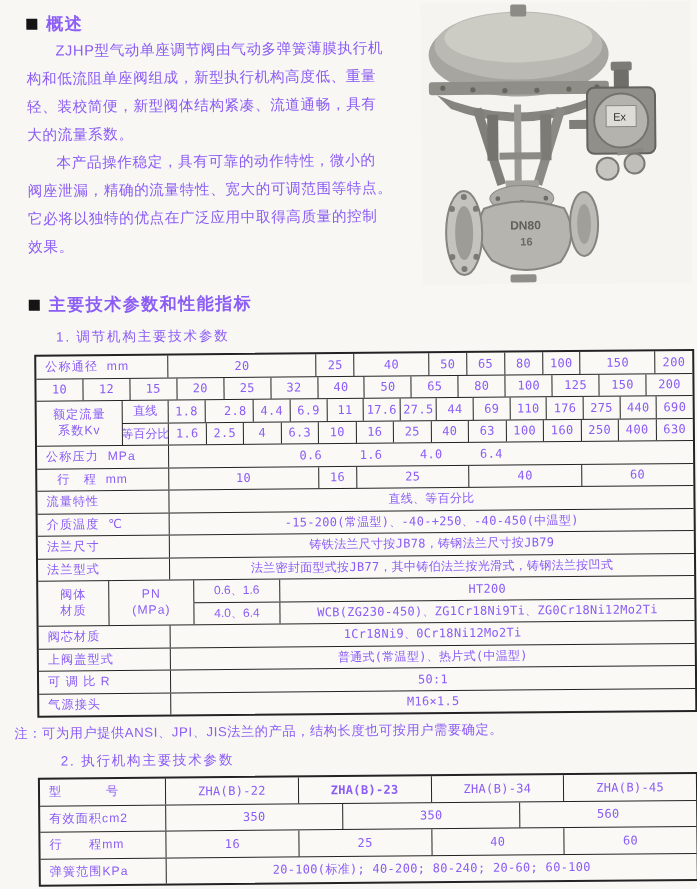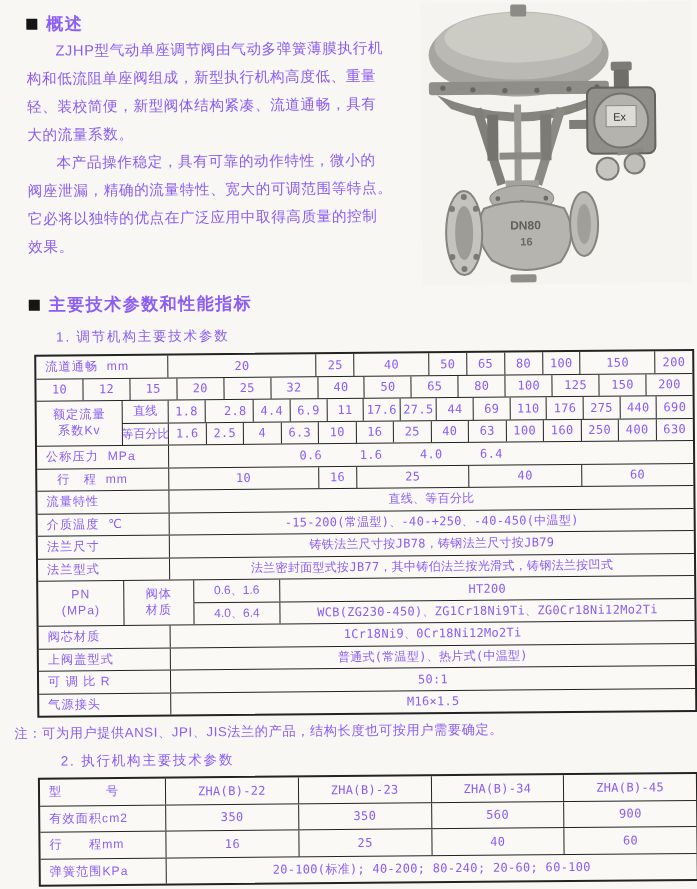--- a/index.html
+++ b/index.html
@@ -122,21 +122,21 @@
 
     <div class="heading" style="left:30px;top:291px">
       <span class="bullet"></span>
       <span>主要技术参数和性能指标</span>
     </div>
 
     <div class="subhead" id="sec1">1. 调节机构主要技术参数</div>
 
     <div class="table" id="table1">
         <div class="t-row" style="height: 21.5px;">
-          <div class="t-cell t-label" style="width: 131px;">流道通畅  mm</div>
+          <div class="t-cell t-label" style="width: 131px;">公称通径  mm</div>
           <div class="t-cell t-val" style="flex: 4 1 0px;">20</div>
           <div class="t-cell t-val" style="flex: 1 1 0px;">25</div>
           <div class="t-cell t-val" style="flex: 2 1 0px;">40</div>
           <div class="t-cell t-val" style="flex: 1 1 0px;">50</div>
           <div class="t-cell t-val" style="flex: 1 1 0px;">65</div>
           <div class="t-cell t-val" style="flex: 1 1 0px;">80</div>
           <div class="t-cell t-val" style="flex: 1 1 0px;">100</div>
           <div class="t-cell t-val" style="flex: 2 1 0px;">150</div>
           <div class="t-cell t-val" style="flex: 1 1 0px;">200</div>
         </div>
@@ -218,24 +218,24 @@
         </div>
         <div class="t-row" style="height: 21.5px;">
           <div class="t-cell t-label" style="width: 131px;">法兰尺寸</div>
           <div class="t-cell t-val" style="flex: 1 1 0px;">铸铁法兰尺寸按JB78，铸钢法兰尺寸按JB79</div>
         </div>
         <div class="t-row" style="height: 21.5px;">
           <div class="t-cell t-label" style="width: 131px;">法兰型式</div>
           <div class="t-cell t-val" style="flex: 1 1 0px;">法兰密封面型式按JB77，其中铸伯法兰按光滑式，铸钢法兰按凹式</div>
         </div>
         <div class="t-band" style="height: 44px;">
+          <div class="t-cell t-grouplabel" style="width: 70px;">阀体
+材质</div>
           <div class="t-cell t-grouplabel" style="width: 85px;">PN
 (MPa)</div>
-          <div class="t-cell t-grouplabel" style="width: 70px;">阀体
-材质</div>
           <div class="t-sub">
             <div class="t-row t-subrow">
               <div class="t-cell t-sublabel" style="width: 86px;">0.6、1.6</div>
               <div class="t-cell t-val" style="flex: 1 1 0px;">HT200</div>
             </div>
             <div class="t-row t-subrow">
               <div class="t-cell t-sublabel" style="width: 86px;">4.0、6.4</div>
               <div class="t-cell t-val" style="flex: 1 1 0px;">WCB(ZG230-450)、ZG1Cr18Ni9Ti、ZG0Cr18Ni12Mo2Ti</div>
             </div>
           </div>
@@ -259,30 +259,29 @@
       </div>
 
     <div class="note">注：可为用户提供ANSI、JPI、JIS法兰的产品，结构长度也可按用户需要确定。</div>
 
     <div class="subhead" id="sec2">2. 执行机构主要技术参数</div>
 
     <div class="table" id="table2">
         <div class="t-row" style="height: 25.5px;">
           <div class="t-cell t-label" style="width: 125px;">型          号</div>
           <div class="t-cell t-val" style="flex: 1 1 0px;">ZHA(B)-22</div>
-          <div class="t-cell t-val" style="flex: 1 1 0px;">ZHA(B)-23</div>
+          <div class="t-cell t-val" style="flex: 1 1 0px; font-weight: bold;">ZHA(B)-23</div>
           <div class="t-cell t-val" style="flex: 1 1 0px;">ZHA(B)-34</div>
           <div class="t-cell t-val" style="flex: 1 1 0px;">ZHA(B)-45</div>
         </div>
         <div class="t-row" style="height: 25.5px;">
           <div class="t-cell t-label" style="width: 125px;">有效面积cm2</div>
           <div class="t-cell t-val" style="flex: 1 1 0px;">350</div>
           <div class="t-cell t-val" style="flex: 1 1 0px;">350</div>
           <div class="t-cell t-val" style="flex: 1 1 0px;">560</div>
-          <div class="t-cell t-val" style="flex: 1 1 0px;">900</div>
         </div>
         <div class="t-row" style="height: 25.5px;">
           <div class="t-cell t-label" style="width: 125px;">行      程mm</div>
           <div class="t-cell t-val" style="flex: 1 1 0px;">16</div>
           <div class="t-cell t-val" style="flex: 1 1 0px;">25</div>
           <div class="t-cell t-val" style="flex: 1 1 0px;">40</div>
           <div class="t-cell t-val" style="flex: 1 1 0px;">60</div>
         </div>
         <div class="t-row" style="height: 25.5px;">
           <div class="t-cell t-label" style="width: 125px;">弹簧范围KPa</div>

